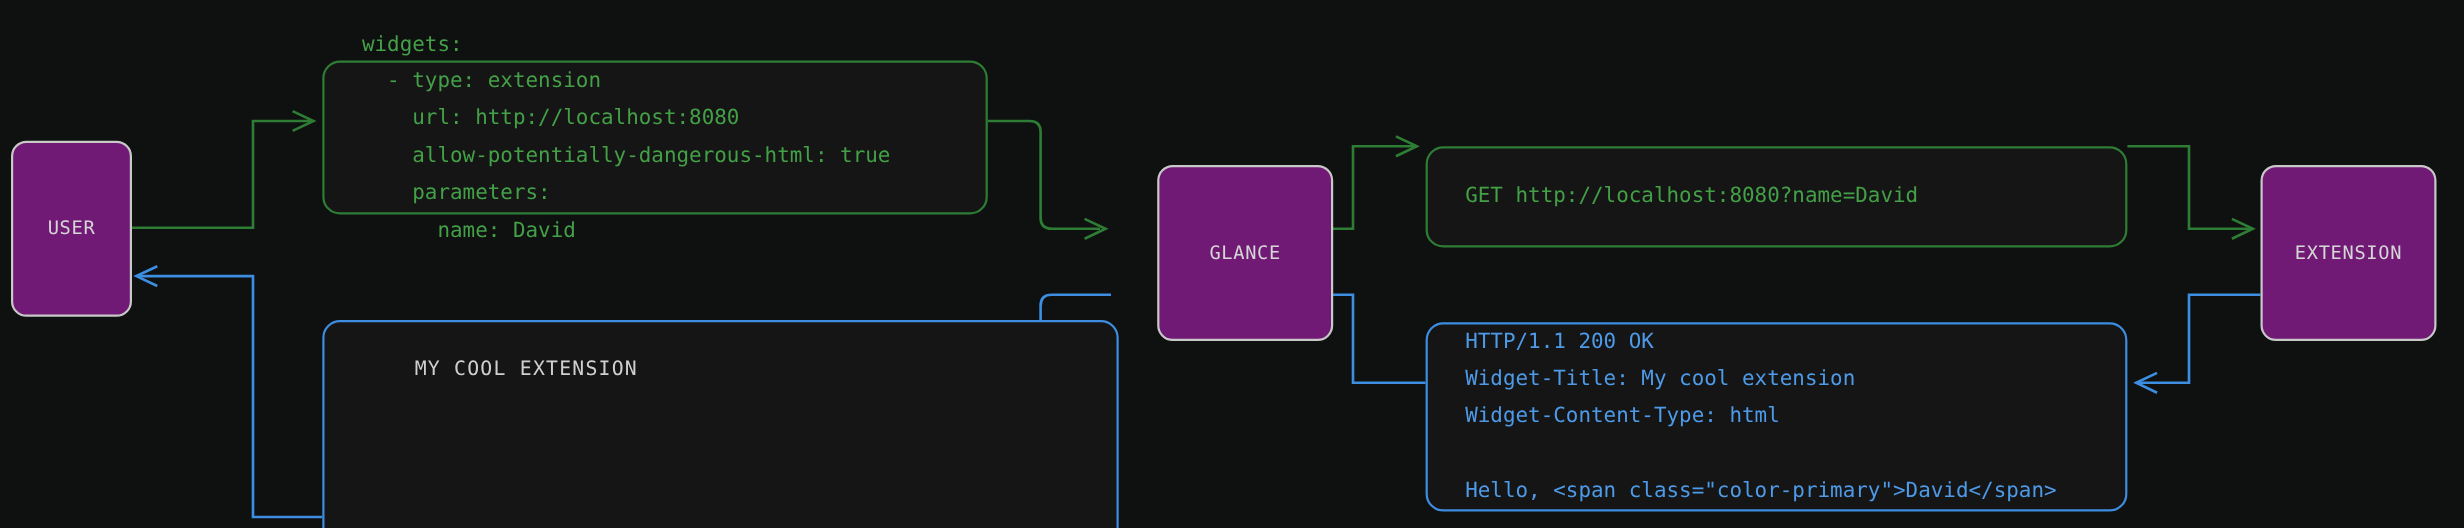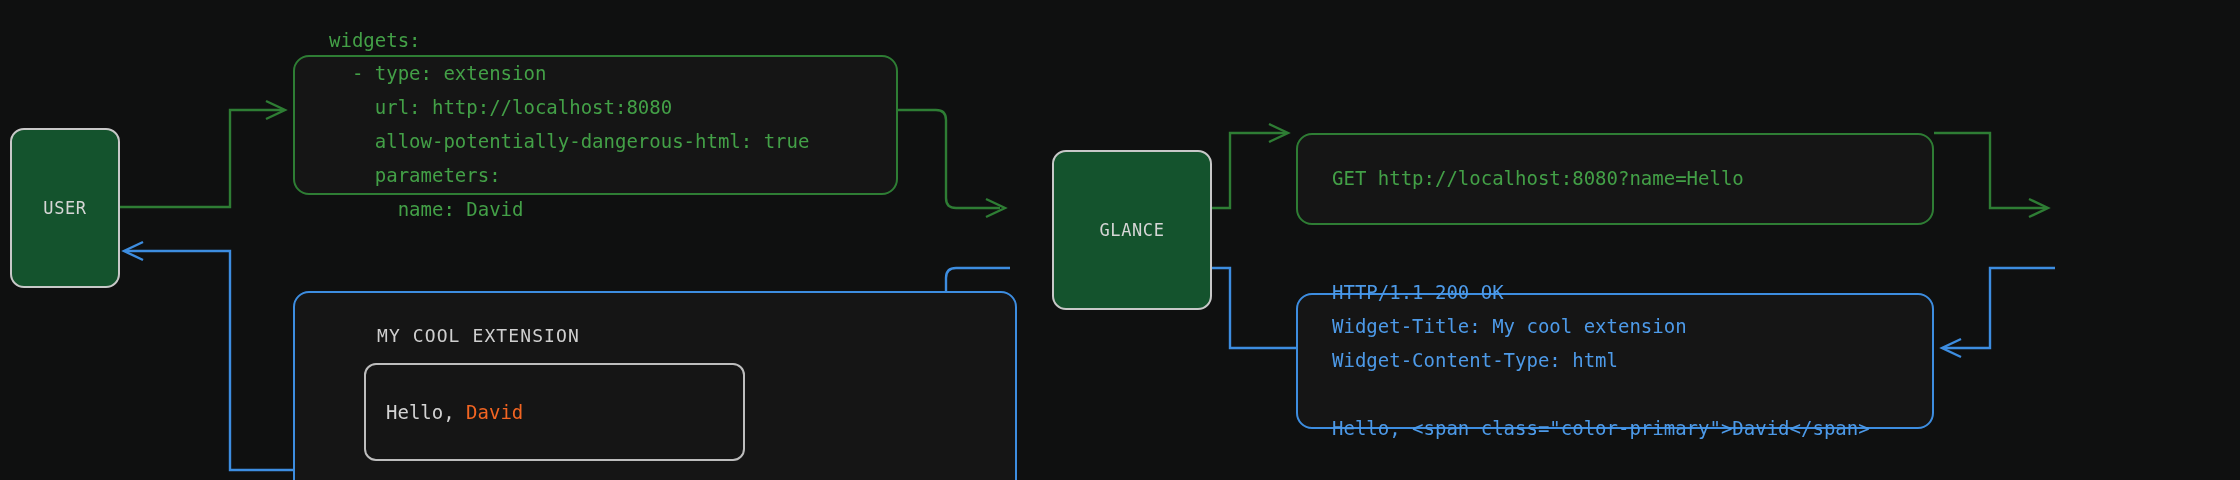--- a/index.html
+++ b/index.html
@@ -30,21 +30,21 @@
     height: 480px;
     pointer-events: none;
   }
 
   
   .node {
     position: absolute;
     box-sizing: border-box;
     border: 2px solid #c8c8c8;
     border-radius: 14px;
-    background: #14532d;
+    background: #701a75;
     display: flex;
     align-items: center;
     justify-content: center;
   }
   .node-label {
     font-family: "DejaVu Sans Mono", "Liberation Mono", monospace;
     font-size: 17px;
     letter-spacing: 0.6px;
     color: #d6d6d6;
     white-space: nowrap;
@@ -78,21 +78,21 @@
 
   #panel-yaml {
     left: 293px;  top: 10px;  width: 605px; height: 140px;
     display: flex; align-items: center;
   }
   #panel-request {
     left: 1296px; top: 88px;  width: 638px; height: 92px;
     display: flex; align-items: center;
   }
   #panel-response {
-    left: 1296px; top: 248px; width: 638px; height: 136px;
+    left: 1296px; top: 248px; width: 638px; height: 172px;
     display: flex; align-items: center;
   }
 
   
   #panel-widget {
     left: 293px; top: 246px; width: 724px; height: 224px;
     padding: 20px 26px;
     display: flex; flex-direction: column;
     justify-content: flex-start;
   }
@@ -171,42 +171,42 @@
   </svg>
 
   <div class="node" id="node-user">
     <span class="node-label">USER</span>
   </div>
 
   <div class="node" id="node-glance">
     <span class="node-label">GLANCE</span>
   </div>
 
+  <div class="node" id="node-extension">
+    <span class="node-label">EXTENSION</span>
+  </div>
 
   <div class="panel panel-green" id="panel-yaml">
     <pre class="code code-green">widgets:
   - type: extension
     url: http://localhost:8080
     allow-potentially-dangerous-html: true
     parameters:
       name: David</pre>
   </div>
 
   <div class="panel panel-green" id="panel-request">
-    <pre class="code code-green">GET http://localhost:8080?name=Hello</pre>
+    <pre class="code code-green">GET http://localhost:8080?name=David</pre>
   </div>
 
   <div class="panel panel-blue" id="panel-response">
     <pre class="code code-blue">HTTP/1.1 200 OK
 Widget-Title: My cool extension
 Widget-Content-Type: html
 
 Hello, &lt;span class="color-primary"&gt;David&lt;/span&gt;</pre>
   </div>
 
   <div class="panel panel-blue" id="panel-widget">
     <div id="widget-title">MY COOL EXTENSION</div>
-    <div id="widget-body">
-      <div id="widget-text"><span>Hello, </span><span id="widget-name">David</span></div>
-    </div>
   </div>
 
 </div>
 
 </body></html>

